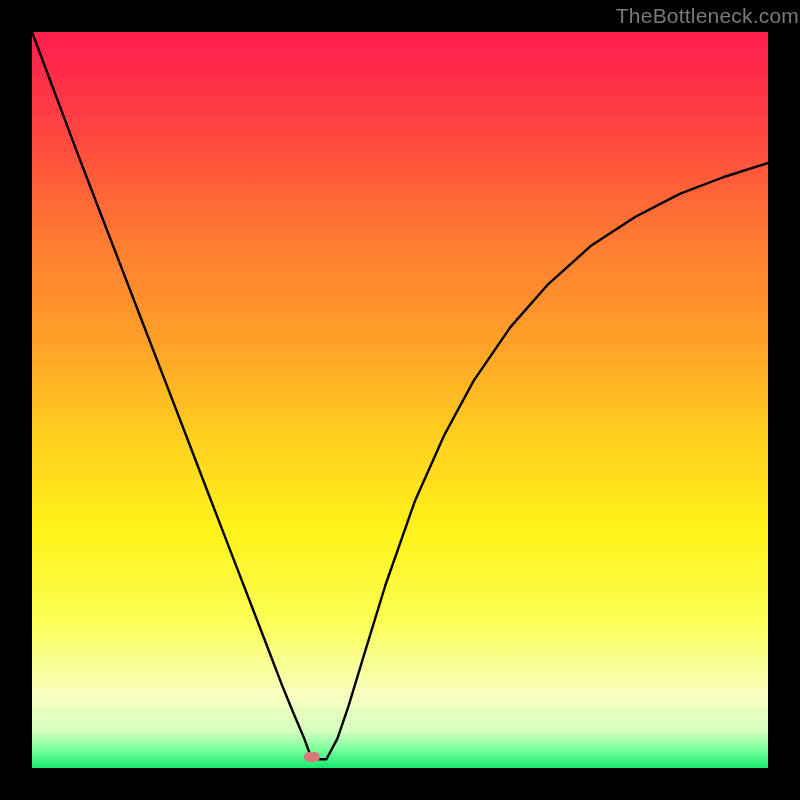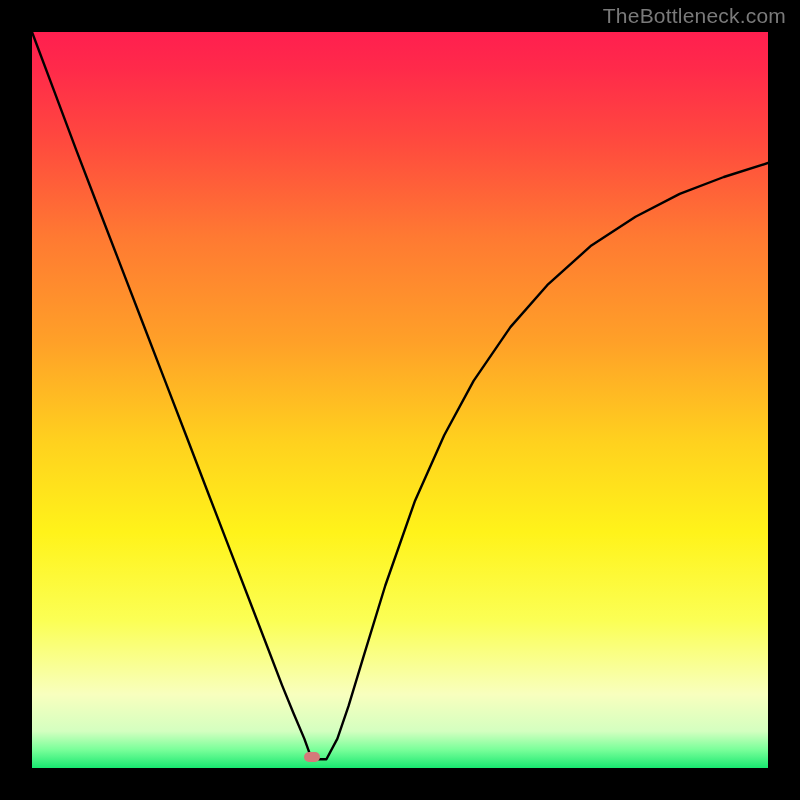--- a/index.html
+++ b/index.html
@@ -1,21 +1,21 @@
 <!DOCTYPE html>
 <html><head>
 <meta charset="utf-8">
 <style>
 html,body{margin:0;padding:0;width:800px;height:800px;background:#000;overflow:hidden}
 .frame{position:absolute;inset:0;background:#000}
 .plot{position:absolute;left:32px;top:32px;width:736px;height:736px}
 .grad{position:absolute;inset:0}
 .curve{position:absolute;inset:0}
 .dot{position:absolute;width:16px;height:10px;border-radius:5px;transform:translate(-50%,-50%)}
-.watermark{position:absolute;top:4px;right:14px;color:#7a7a7a;font:500 21px Arial,Helvetica,sans-serif;letter-spacing:.2px}
+.watermark{position:absolute;top:4px;right:1px;color:#7a7a7a;font:500 21px Arial,Helvetica,sans-serif;letter-spacing:.2px}
 </style>
 </head>
 <body>
 
 <div class="frame">
   <div class="watermark">TheBottleneck.com</div>
   <div class="plot" id="plot">
     <svg class="grad" id="grad-svg" preserveAspectRatio="none" viewBox="0 0 736 736">
         <defs>
           <linearGradient id="g" x1="0" y1="0" x2="0" y2="1">

